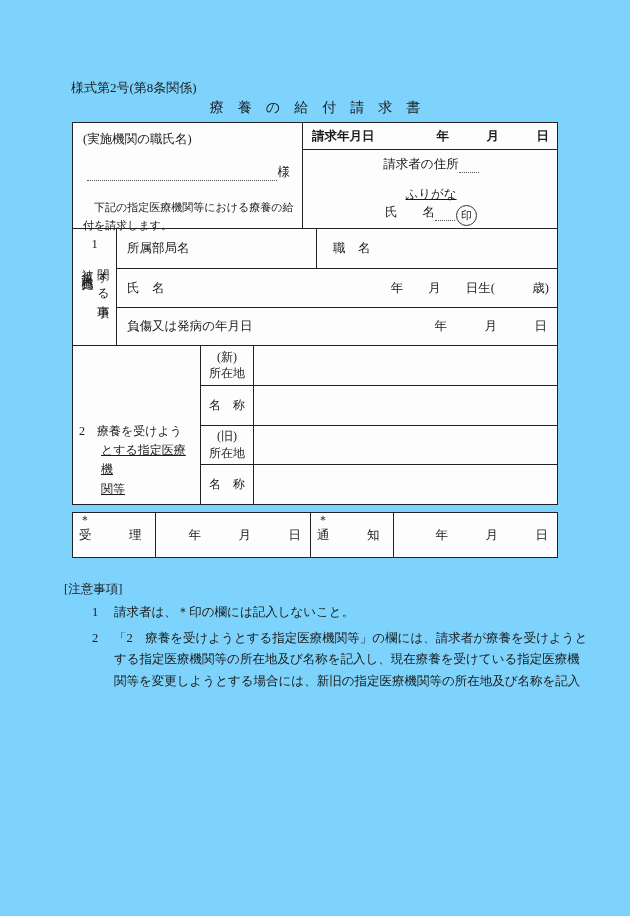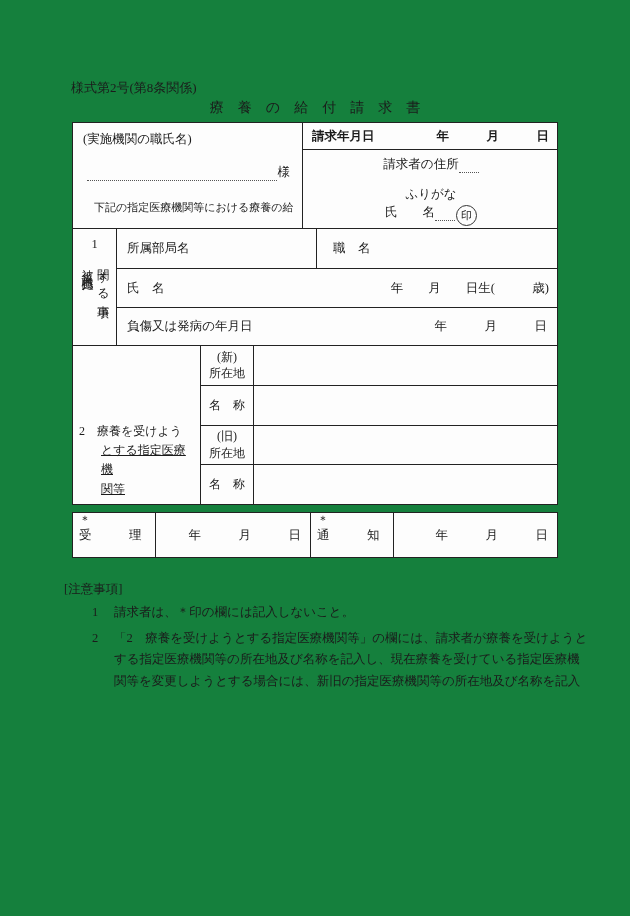--- a/index.html
+++ b/index.html
@@ -1,21 +1,21 @@
 <!DOCTYPE html>
 <html><head>
 <meta charset="utf-8">
 <style>
   * { box-sizing: border-box; margin: 0; padding: 0; }
   html, body { background: #e8e8e8; }
   .page {
     position: relative;
     width: 630px; height: 916px;
     margin: 0 auto;
-    background: #15803d;
+    background: #7dd3fc;
     font-family: "Liberation Serif", "DejaVu Serif", serif;
     color: #1b1b1b;
     font-size: 12.5px;
     line-height: 1.35;
     overflow: hidden;
   }
   .abs { position: absolute; }
 
   
   .form-number { left: 71px; top: 79px; font-size: 13px; }
@@ -35,21 +35,21 @@
   .agency-label { font-size: 12.5px; }
   .addressee-line { display: flex; align-items: flex-end; margin: 16px 2px 0 4px; }
   .dotline { flex: 1 1 auto; border-bottom: 1px dotted #555; height: 15px; min-width: 20px; }
   .addressee-suffix { margin-left: 1px; }
   .request-text { margin-top: 17px; font-size: 11px; line-height: 1.65; white-space: nowrap; }
 
   .topbox-right { flex: 1; display: flex; flex-direction: column; }
   .claim-row { height: 27px; border-bottom: 1px solid #222; display: flex; align-items: center; justify-content: space-between; padding: 0 8px 0 9px; font-weight: bold; }
   .claimant-cell { flex: 1; padding: 5px 7px 4px 9px; display: flex; flex-direction: column; align-items: center; }
   .address-line { display: flex; align-items: flex-end; margin-top: 1px; }
-  .furigana-label { margin-top: 13px; }
+  .furigana-label { margin-top: 13px; text-decoration: underline; }
   .name-line { display: flex; align-items: flex-end; margin-top: 1px; }
   .seal {
     flex: 0 0 auto;
     width: 21px; height: 21px;
     border: 1.2px solid #333; border-radius: 50%;
     display: flex; align-items: center; justify-content: center;
     font-size: 11px; line-height: 1;
     margin-left: 1px; margin-bottom: -5px;
     background: #fdfdfd;
   }
@@ -108,20 +108,21 @@
 
     <div class="topbox">
       <div class="topbox-left">
         <div class="agency-label">(実施機関の職氏名)</div>
         <div class="addressee-line">
           <span class="dotline"></span>
           <span class="addressee-suffix">様</span>
         </div>
         <div class="request-text">
           <div>　下記の指定医療機関等における療養の給</div>
+          <div>付を請求します。</div>
         </div>
       </div>
       <div class="topbox-right">
         <div class="claim-row">
           <span>請求年月日</span>
           <span class="ymd">年　　　月　　　日</span>
         </div>
         <div class="claimant-cell">
           <div class="address-line">
             <span>請求者の住所</span>

